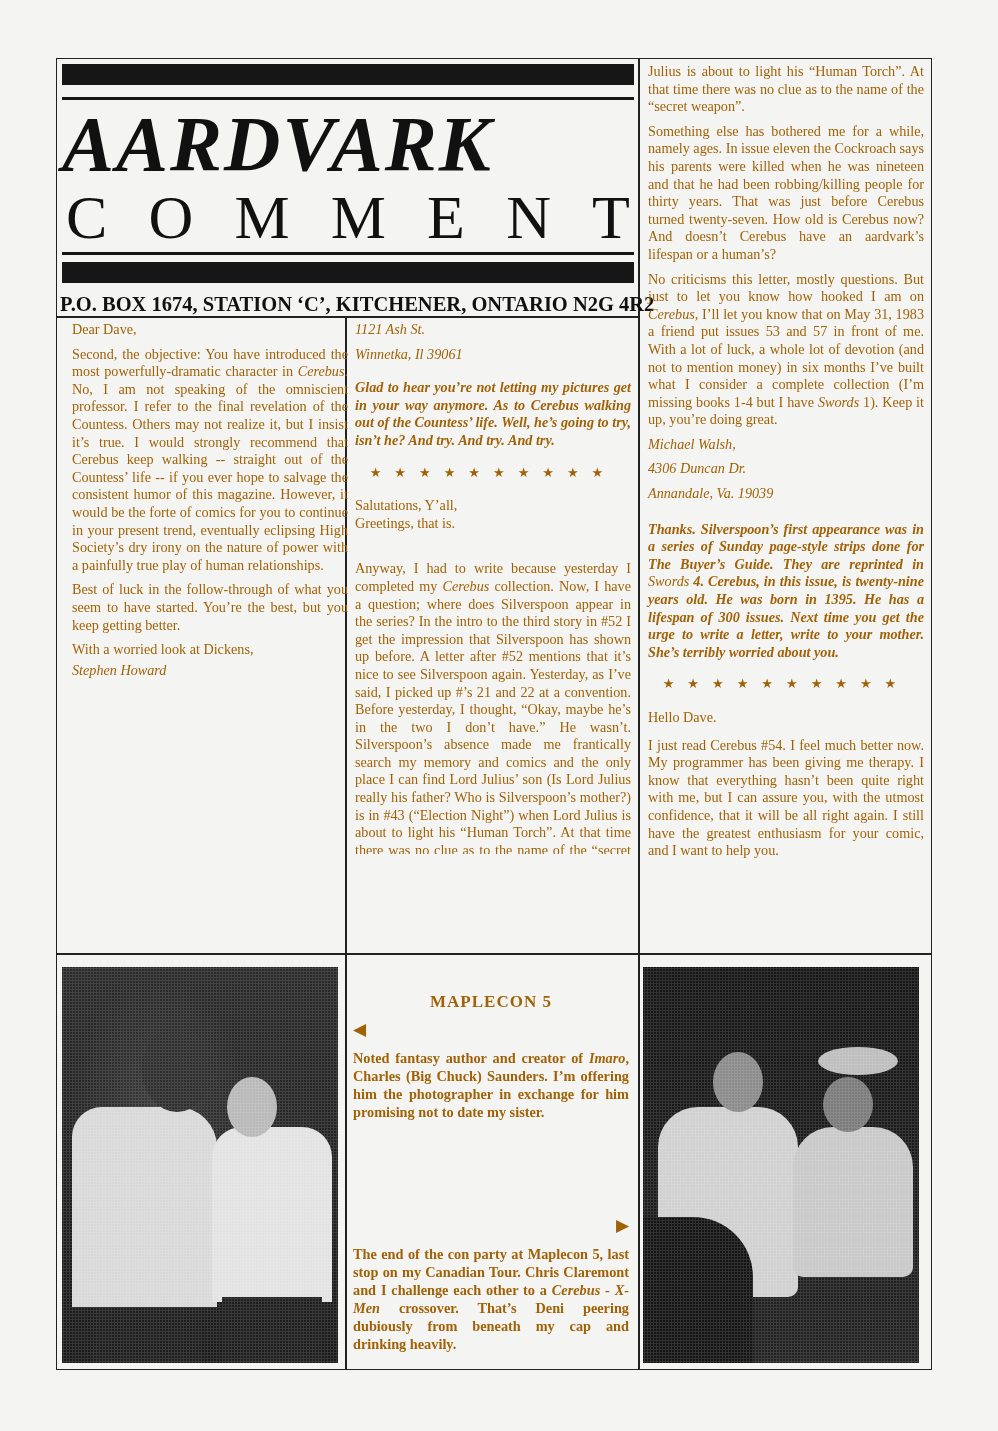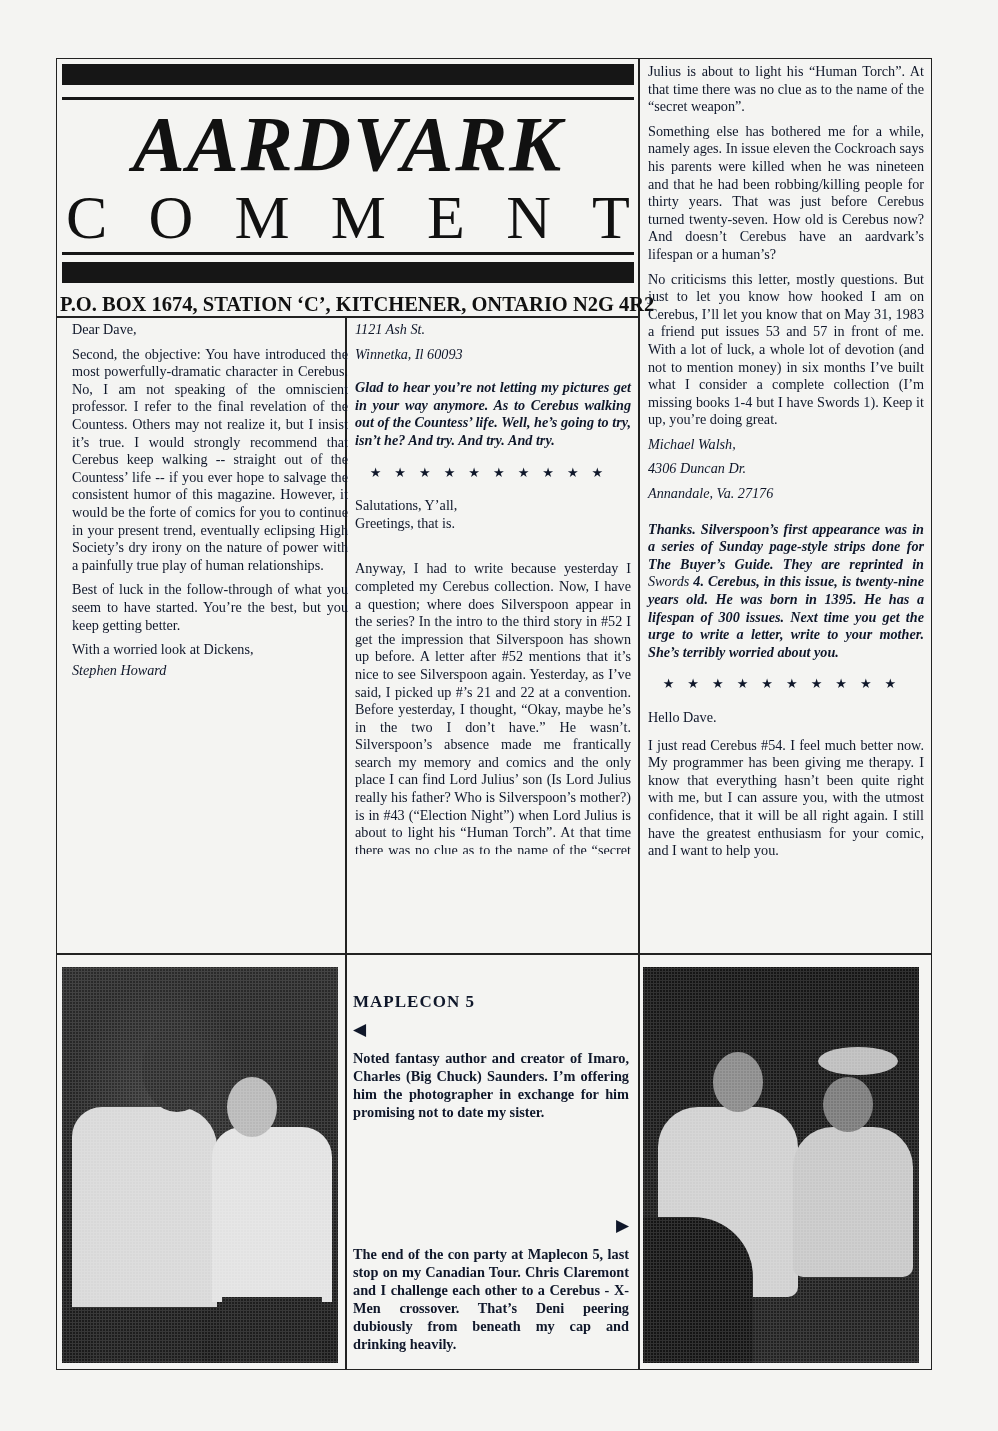--- a/index.html
+++ b/index.html
@@ -24,21 +24,21 @@
   
   .masthead { position: absolute; left: 62px; top: 64px; width: 572px; height: 228px; }
   .bar-thick { position: absolute; left: 0; width: 572px; height: 21px; background: #161616; }
   .bar-thin { position: absolute; left: 0; width: 572px; height: 3px; background: #161616; }
   .title-aardvark {
     position: absolute; left: 0; top: 40px; width: 572px;
     font-family: "Liberation Serif", "DejaVu Serif", serif;
     font-style: italic; font-weight: bold;
     font-size: 78px; line-height: 80px;
     letter-spacing: 2px;
-    text-align: center;
+    text-align: left;
     color: #111;
   }
   .title-comment {
     position: absolute; left: 0; top: 122px; width: 572px;
     font-family: "Liberation Serif", "DejaVu Serif", serif;
     font-size: 62px; line-height: 62px;
     display: flex; justify-content: space-between;
     color: #111;
     padding: 0 4px; box-sizing: border-box;
   }
@@ -48,34 +48,34 @@
     font-weight: bold; font-size: 20.5px; line-height: 24px;
     white-space: nowrap;
     color: #111;
   }
 
   
   .col {
     position: absolute;
     font-size: 14.2px; line-height: 17.6px;
     text-align: justify;
-    color: #0f172a;
+    color: #a16207;
   }
   .col p { margin: 0 0 7px 0; }
   .col p.tight { margin-bottom: 0; }
-  .ital { }
+  .ital { font-style: italic; }
   .boldital { font-style: italic; font-weight: bold; }
   .stars {
     text-align: center; letter-spacing: 13px; font-size: 13px;
     margin: 14px 0 16px 0;
   }
   .sig { font-style: italic; margin: 0; }
 
   .maplecon-title {
-    text-align: left; font-weight: bold; font-size: 17px;
+    text-align: center; font-weight: bold; font-size: 17px;
     letter-spacing: 1px; margin: 0 0 10px 0;
   }
   .arrow { font-size: 17px; line-height: 17px; display: block; }
   .caption { font-weight: bold; font-size: 14.3px; line-height: 18px; text-align: justify; margin-top: 11px; }
 
   
   .photo {
     position: absolute;
     background:
       radial-gradient(ellipse at 35% 35%, #3a3a3a 0%, transparent 35%),
@@ -121,35 +121,35 @@
 <div class="col" style="left:72px; top:321px; width:276px;">
   <p>Dear Dave,</p>
   <p><span>Second, the objective: You have introduced the most powerfully-dramatic character in </span><span class="ital">Cerebus</span><span>. No, I am not speaking of the omniscient professor. I refer to the final revelation of the Countess. Others may not realize it, but I insist it’s true. I would strongly recommend that Cerebus keep walking -- straight out of the Countess’ life -- if you ever hope to salvage the consistent humor of this magazine. However, it would be the forte of comics for you to continue in your present trend, eventually eclipsing High Society’s dry irony on the nature of power with a painfully true play of human relationships.</span></p>
   <p>Best of luck in the follow-through of what you seem to have started. You’re the best, but you keep getting better.</p>
   <p style="margin-bottom:3px;">With a worried look at Dickens,</p>
   <p class="sig">Stephen Howard</p>
 </div>
 
 <div class="col" style="left:355px; top:321px; width:276px;">
   <p class="sig">1121 Ash St.</p>
-  <p class="sig" style="margin-bottom:16px;">Winnetka, Il 60093</p>
+  <p class="sig" style="margin-bottom:16px;">Winnetka, Il 39061</p>
   <p class="boldital">Glad to hear you’re not letting my pictures get in your way anymore. As to Cerebus walking out of the Countess’ life. Well, he’s going to try, isn’t he? And try. And try. And try.</p>
   <div class="stars">★★★★★★★★★★</div>
   <p class="tight">Salutations, Y’all,</p>
   <p style="margin-bottom:28px;">Greetings, that is.</p>
   <p style="height:294px; overflow:hidden; margin:0;"><span>Anyway, I had to write because yesterday I completed my </span><span class="ital">Cerebus</span><span> collection. Now, I have a question; where does Silverspoon appear in the series? In the intro to the third story in #52 I get the impression that Silverspoon has shown up before. A letter after #52 mentions that it’s nice to see Silverspoon again. Yesterday, as I’ve said, I picked up #’s 21 and 22 at a convention. Before yesterday, I thought, “Okay, maybe he’s in the two I don’t have.” He wasn’t. Silverspoon’s absence made me frantically search my memory and comics and the only place I can find Lord Julius’ son (Is Lord Julius really his father? Who is Silverspoon’s mother?) is in #43 (“Election Night”) when Lord Julius is about to light his “Human Torch”. At that time there was no clue as to the name of the “secret weapon”.</span></p>
 </div>
 
 <div class="col" style="left:648px; top:63px; width:276px;">
   <p>Julius is about to light his “Human Torch”. At that time there was no clue as to the name of the “secret weapon”.</p>
   <p>Something else has bothered me for a while, namely ages. In issue eleven the Cockroach says his parents were killed when he was nineteen and that he had been robbing/killing people for thirty years. That was just before Cerebus turned twenty-seven. How old is Cerebus now? And doesn’t Cerebus have an aardvark’s lifespan or a human’s?</p>
   <p><span>No criticisms this letter, mostly questions. But just to let you know how hooked I am on </span><span class="ital">Cerebus</span><span>, I’ll let you know that on May 31, 1983 a friend put issues 53 and 57 in front of me. With a lot of luck, a whole lot of devotion (and not to mention money) in six months I’ve built what I consider a complete collection (I’m missing books 1-4 but I have </span><span class="ital">Swords</span><span> 1). Keep it up, you’re doing great.</span></p>
   <p class="sig">Michael Walsh,</p>
   <p class="sig">4306 Duncan Dr.</p>
-  <p class="sig" style="margin-bottom:18px;">Annandale, Va. 27176</p>
+  <p class="sig" style="margin-bottom:18px;">Annandale, Va. 19039</p>
   <p class="boldital"><span>Thanks. Silverspoon’s first appearance was in a series of Sunday page-style strips done for The Buyer’s Guide. They are reprinted in </span><span style="font-weight:normal;">Swords</span><span> 4. Cerebus, in this issue, is twenty-nine years old. He was born in 1395. He has a lifespan of 300 issues. Next time you get the urge to write a letter, write to your mother. She’s terribly worried about you.</span></p>
   <div class="stars">★★★★★★★★★★</div>
   <p style="margin-bottom:10px;">Hello Dave.</p>
   <p>I just read Cerebus #54. I feel much better now. My programmer has been giving me therapy. I know that everything hasn’t been quite right with me, but I can assure you, with the utmost confidence, that it will be all right again. I still have the greatest enthusiasm for your comic, and I want to help you.</p>
 </div>
 
 <div class="photo" style="left:62px; top:967px; width:276px; height:396px;">
   <div class="shape" style="left:10px; top:140px; width:145px; height:200px; background:#d8d8d8; border-radius:30px 40px 0 0;"></div>
   <div class="shape" style="left:150px; top:160px; width:120px; height:175px; background:#e2e2e2; border-radius:30px 30px 0 0;"></div>
   <div class="shape" style="left:80px; top:60px; width:70px; height:85px; background:#2e2e2e; border-radius:50%;"></div>

